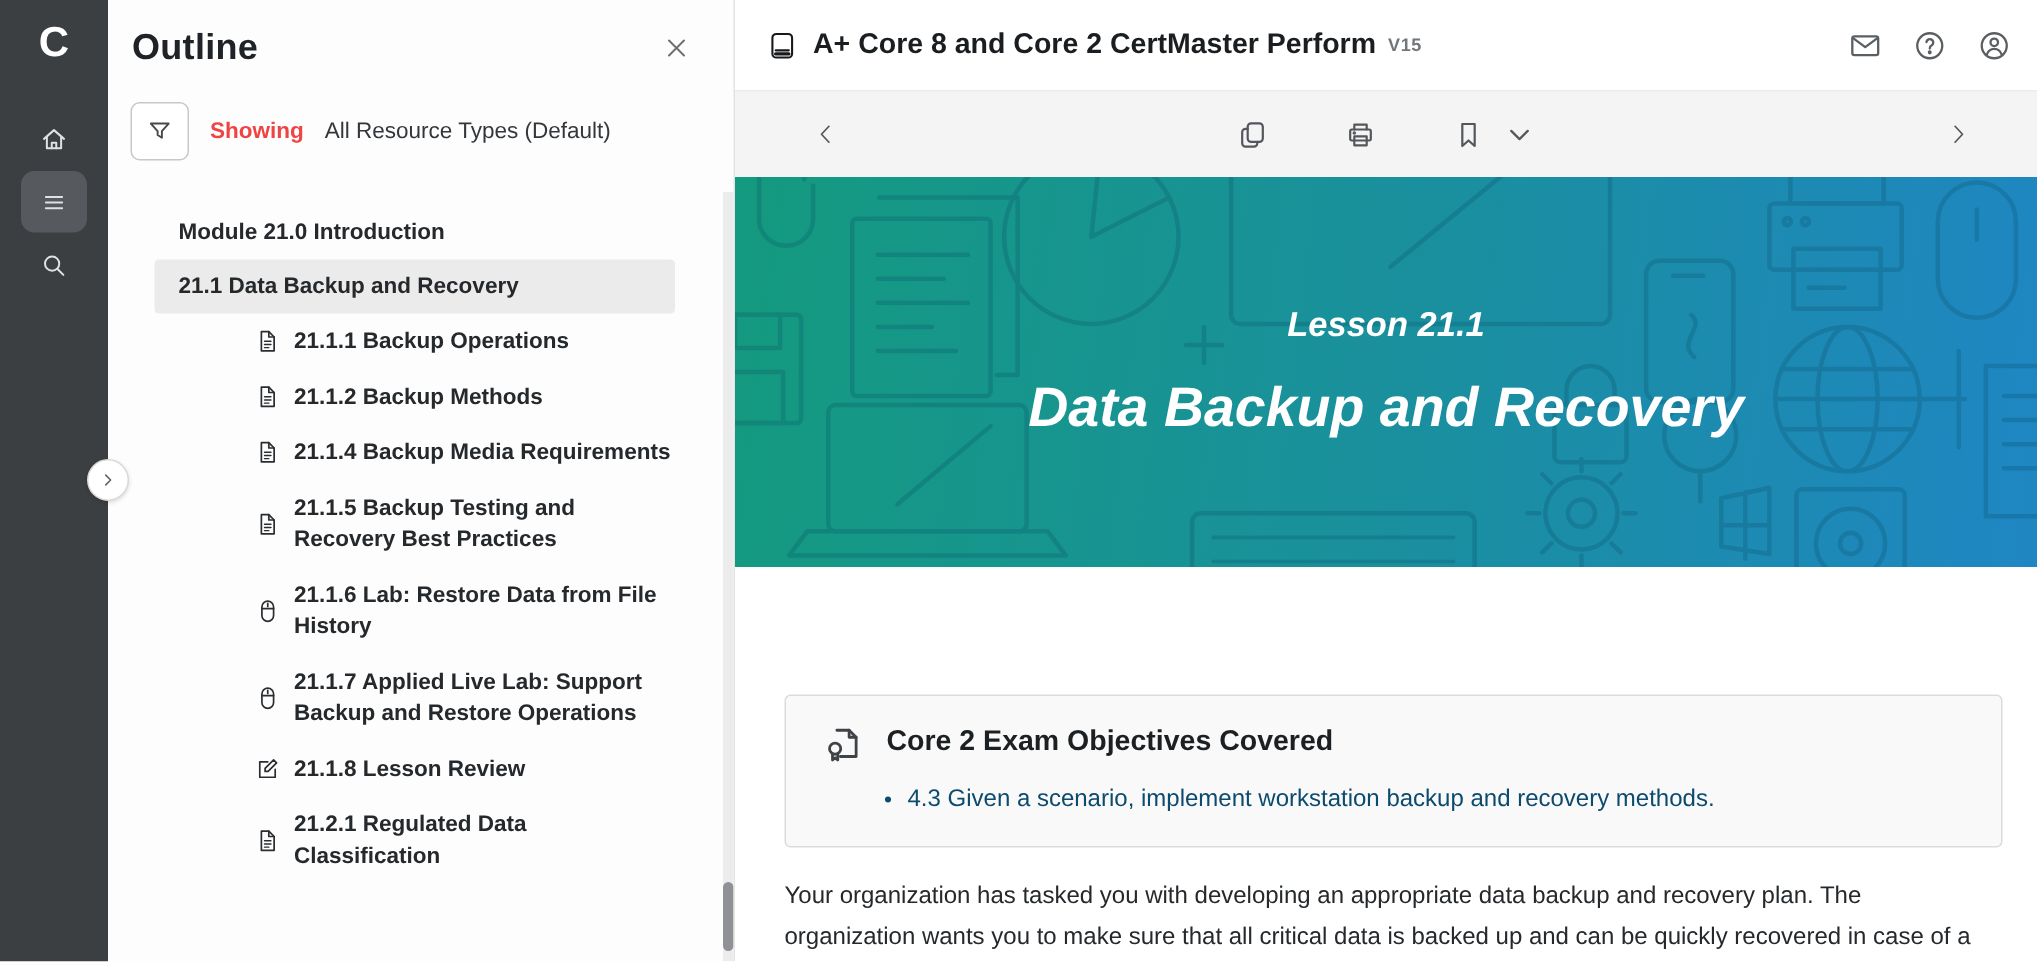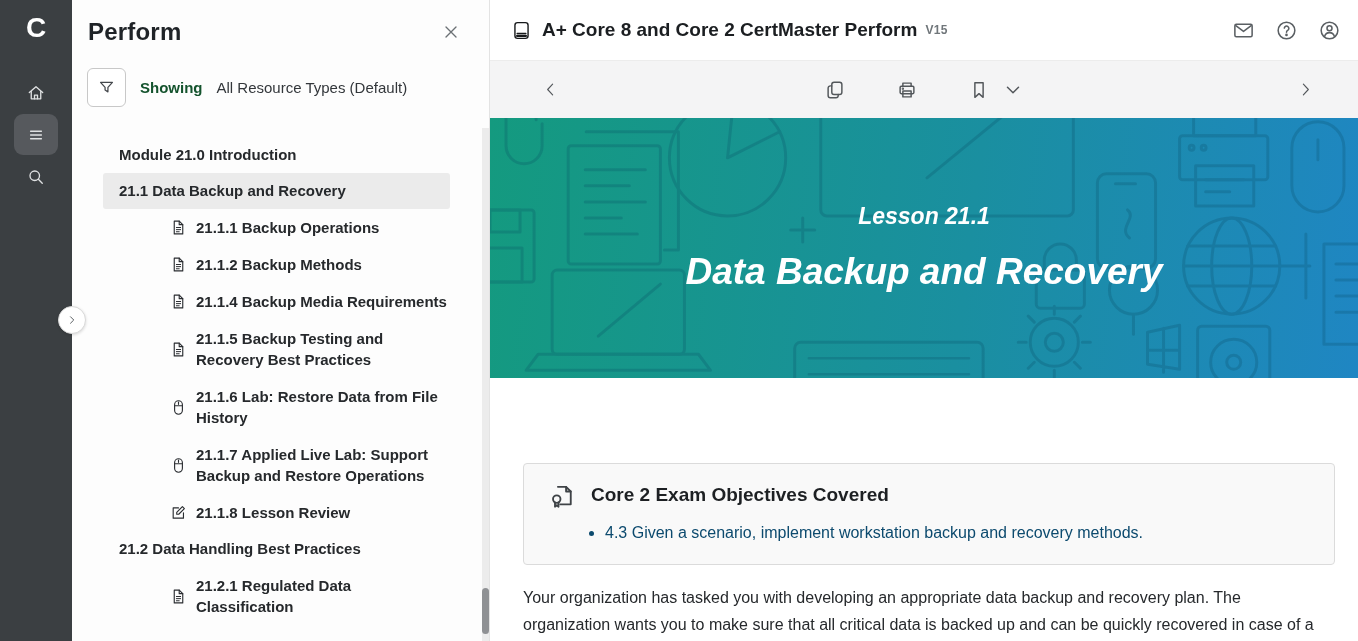--- a/index.html
+++ b/index.html
@@ -28,21 +28,21 @@
   .outline-head { display:flex; align-items:center; justify-content:space-between;
     padding:18px 26px 0 16px; }
   .outline-title { font-size:24px; font-weight:700; color:#1f2327; letter-spacing:.2px; }
   .close-btn { border:none; background:none; color:#6b7074; width:24px; height:24px; cursor:pointer; padding:0; }
   .close-btn span { width:20px; height:20px; display:block; margin:auto; }
 
   .filter-row { display:flex; align-items:center; margin:22px 0 0 15px; }
   .filter-btn { width:39px; height:39px; border:1px solid #c8c8c8; border-radius:6px; background:#fff;
     color:#45494d; display:flex; align-items:center; justify-content:center; cursor:pointer; }
   .filter-btn span { width:19px; height:19px; display:block; }
-  .showing { font-weight:700; font-size:15px; color:#14532d; margin-left:14px; }
+  .showing { font-weight:700; font-size:15px; color:#ef4444; margin-left:14px; }
   .filter-val { font-size:15px; color:#33373b; margin-left:14px; }
 
   .outline-list { margin-top:30px; font-size:15px; color:#26292c; }
   .o-module { font-weight:700; margin-left:31px; margin-right:39px; padding:8px 16px; line-height:20px;
     border-radius:3px; cursor:pointer; }
   .o-module.active { background:#ebebeb; }
   .o-item { display:flex; align-items:center; margin-left:98px; padding:8px 0; cursor:pointer; }
   .o-ico { width:17px; height:17px; flex:0 0 auto; color:#2a2d31; }
   .o-label { font-weight:700; line-height:21px; margin-left:9px; width:252px; }
 
@@ -118,21 +118,21 @@
   </aside>
 
   <button class="panel-toggle">
     <span><svg viewBox="0 0 24 24" width="100%" height="100%" fill="none" stroke="currentColor" stroke-width="1.6" stroke-linecap="round" stroke-linejoin="round">
           <path d="M9 5.5 15.5 12 9 18.5" stroke-width="2"></path>
         </svg></span>
   </button>
 
   <section class="outline">
     <div class="outline-head">
-      <h1 class="outline-title">Perform</h1>
+      <h1 class="outline-title">Outline</h1>
       <button class="close-btn">
         <span><svg viewBox="0 0 24 24" width="100%" height="100%" fill="none" stroke="currentColor" stroke-width="1.6" stroke-linecap="round" stroke-linejoin="round">
               <path d="M6 6 18 18M18 6 6 18"></path>
             </svg></span>
       </button>
     </div>
     <div class="filter-row">
       <button class="filter-btn">
         <span><svg viewBox="0 0 24 24" width="100%" height="100%" fill="none" stroke="currentColor" stroke-width="1.6" stroke-linecap="round" stroke-linejoin="round">
               <path d="M4.5 5.5h15l-5.7 6.4v5.6l-3.6-2.3v-3.3z"></path>
@@ -190,21 +190,20 @@
             </svg></span>
           <span class="o-label">21.1.7 Applied Live Lab: Support Backup and Restore Operations</span>
         </div>
         <div class="o-item">
           <span class="o-ico"><svg viewBox="0 0 24 24" width="100%" height="100%" fill="none" stroke="currentColor" stroke-width="1.6" stroke-linecap="round" stroke-linejoin="round">
               <path d="M19 12.5V20H4.5V5.5H12"></path>
               <path d="M9.5 14.5v-2.8l8-8 2.8 2.8-8 8z"></path>
             </svg></span>
           <span class="o-label">21.1.8 Lesson Review</span>
         </div>
-        <div class="o-module">21.2 Data Handling Best Practices</div>
         <div class="o-item">
           <span class="o-ico"><svg viewBox="0 0 24 24" width="100%" height="100%" fill="none" stroke="currentColor" stroke-width="1.6" stroke-linecap="round" stroke-linejoin="round">
               <path d="M6 3h7l5 5v13H6z"></path>
               <path d="M13 3v5h5"></path>
               <path d="M9 12h6M9 15h6M9 18h4" stroke-width="1.4"></path>
             </svg></span>
           <span class="o-label">21.2.1 Regulated Data Classification</span>
         </div>
       </div>
     <div class="outline-scrollbar">

